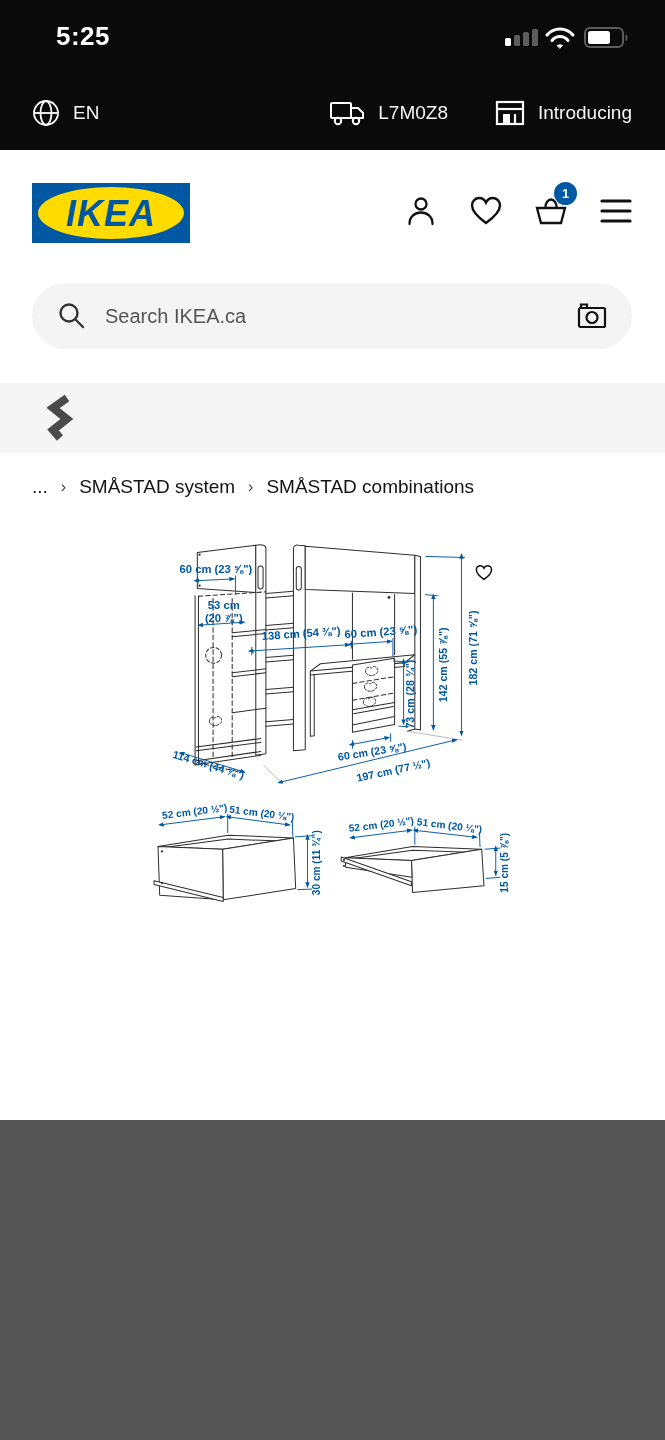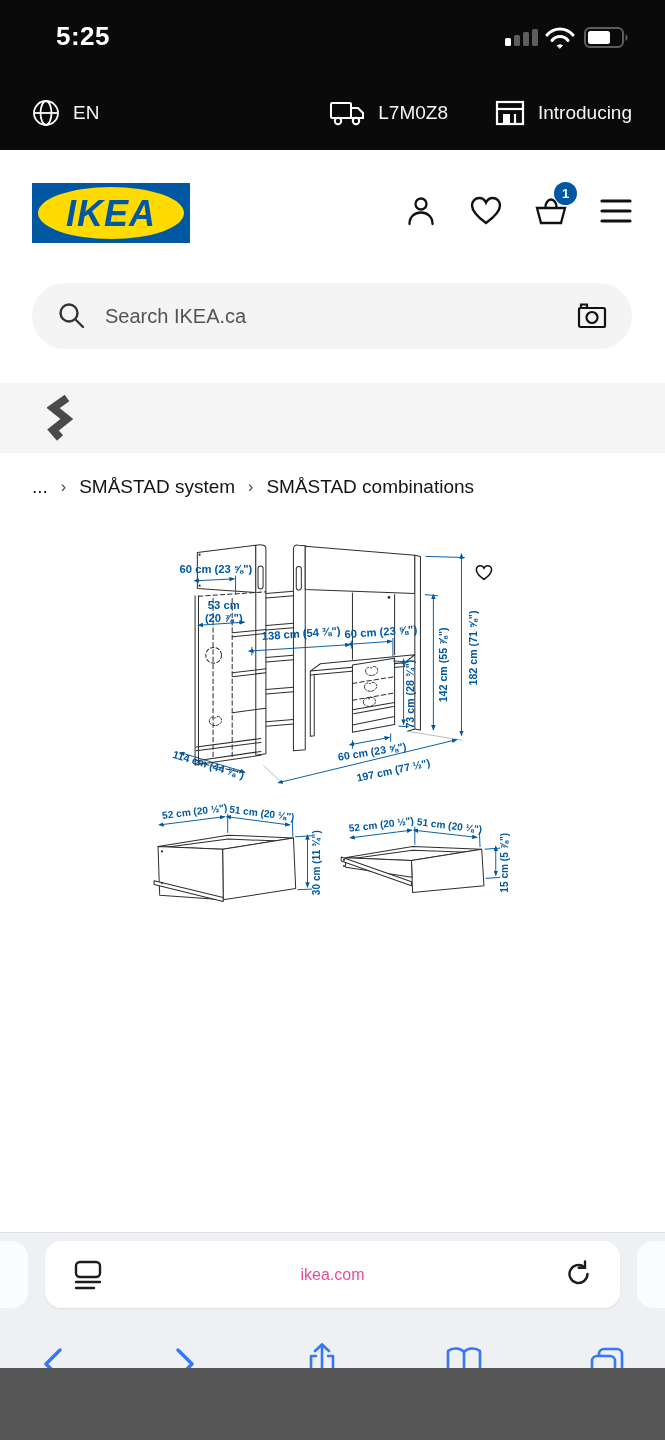--- a/index.html
+++ b/index.html
@@ -1,16 +1,16 @@
 <!DOCTYPE html>
 <html><head>
 <meta charset="utf-8">
 <style>
   html,body{margin:0;padding:0;background:#555;}
-  #screen{position:relative;width:665px;height:1368px;background:#fff;overflow:hidden;
+  #screen{position:relative;width:665px;height:1120px;background:#fff;overflow:hidden;
     font-family:"Liberation Sans","DejaVu Sans",sans-serif;margin:0 auto;}
   
   .phone-top{position:absolute;left:0;top:0;width:665px;height:150px;background:#0a0a0a;color:#fff;}
   .status-row{position:absolute;left:0;top:0;width:100%;height:75px;}
   .time{position:absolute;left:56px;top:21px;font-size:26px;font-weight:bold;letter-spacing:.5px;}
   .status-icons{position:absolute;right:30px;top:22px;}
   .util-row{position:absolute;left:0;top:75px;width:100%;height:75px;}
   .util-group{position:absolute;top:0;height:75px;display:flex;align-items:center;gap:13px;font-size:19px;color:#f5f5f5;}
   .ug-lang{left:32px;}  .ug-truck{right:217px;} .ug-store{right:33px;}
   

